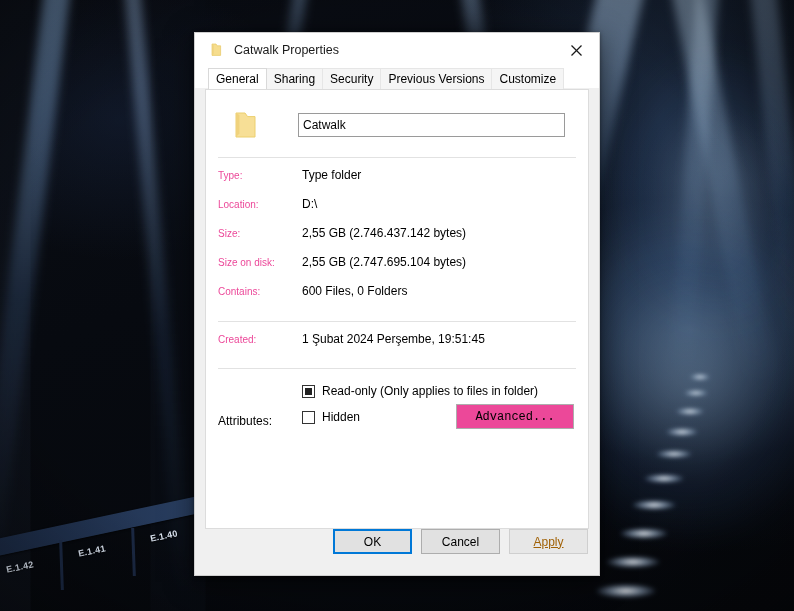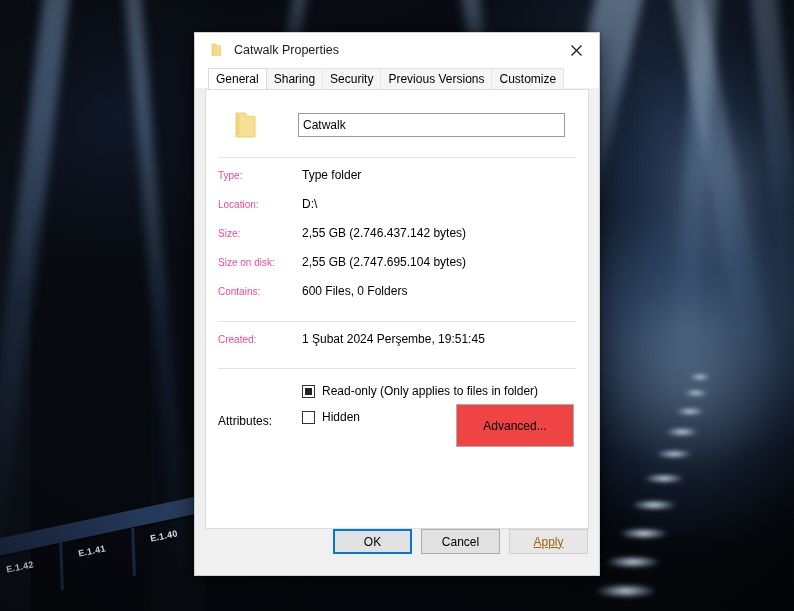--- a/index.html
+++ b/index.html
@@ -231,25 +231,25 @@
   .cb.indeterminate::after {
     content: "";
     position: absolute; left: 2px; top: 2px;
     width: 7px; height: 7px;
     background: #222;
   }
   .cb-text { font-size: 12px; }
   .cb-line.second { margin-top: 4px; justify-content: flex-start; position: relative; }
   .adv-btn {
     position: absolute; right: 2px; top: -2px;
-    width: 118px; height: 43px;
-    background: #ef4444;
+    width: 118px; height: 25px;
+    background: #ec4899;
     border: 1px solid #adadad;
     font-size: 12px;
-    font-family: Liberation Sans, sans-serif;
+    font-family: Liberation Mono, monospace;
     color: #000;
     cursor: default;
   }
 
   
   .footer {
     flex: 0 0 46px; height: 46px;
     background: #f0f0f0;
     display: flex; align-items: flex-start; justify-content: flex-end;
     padding-right: 11px;

